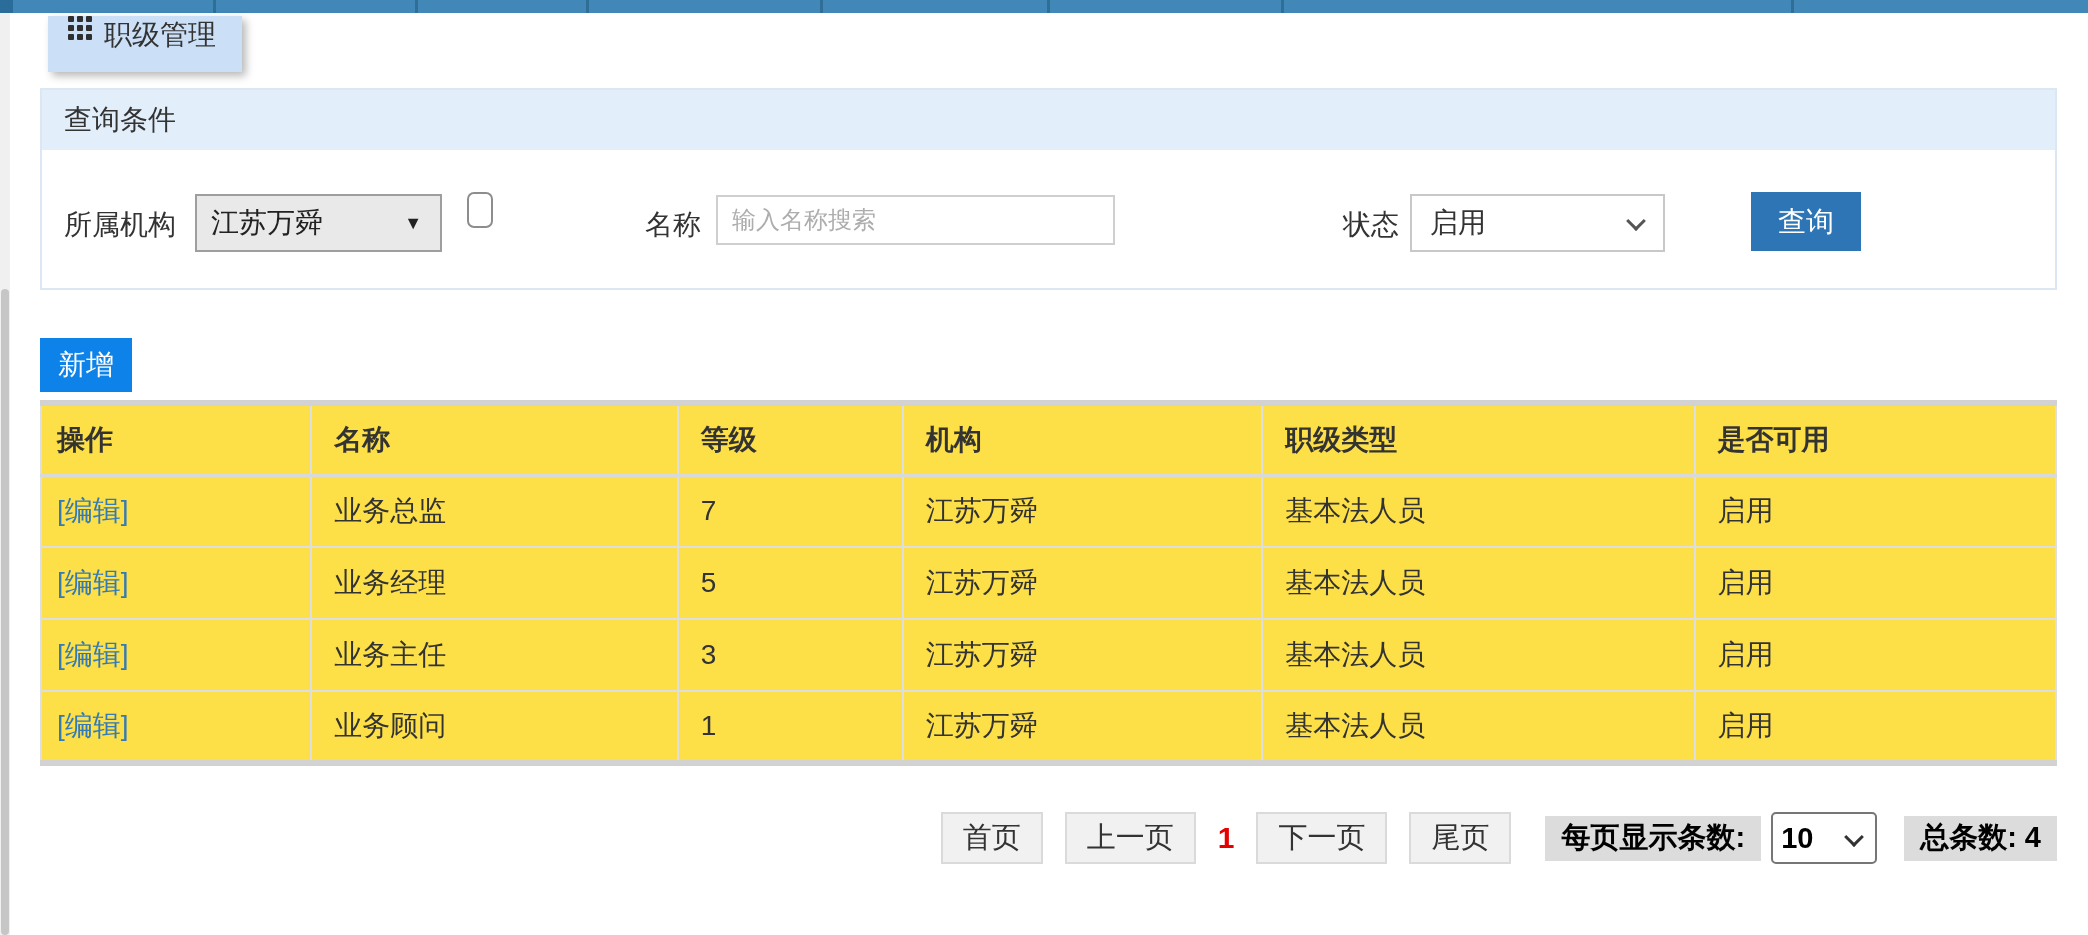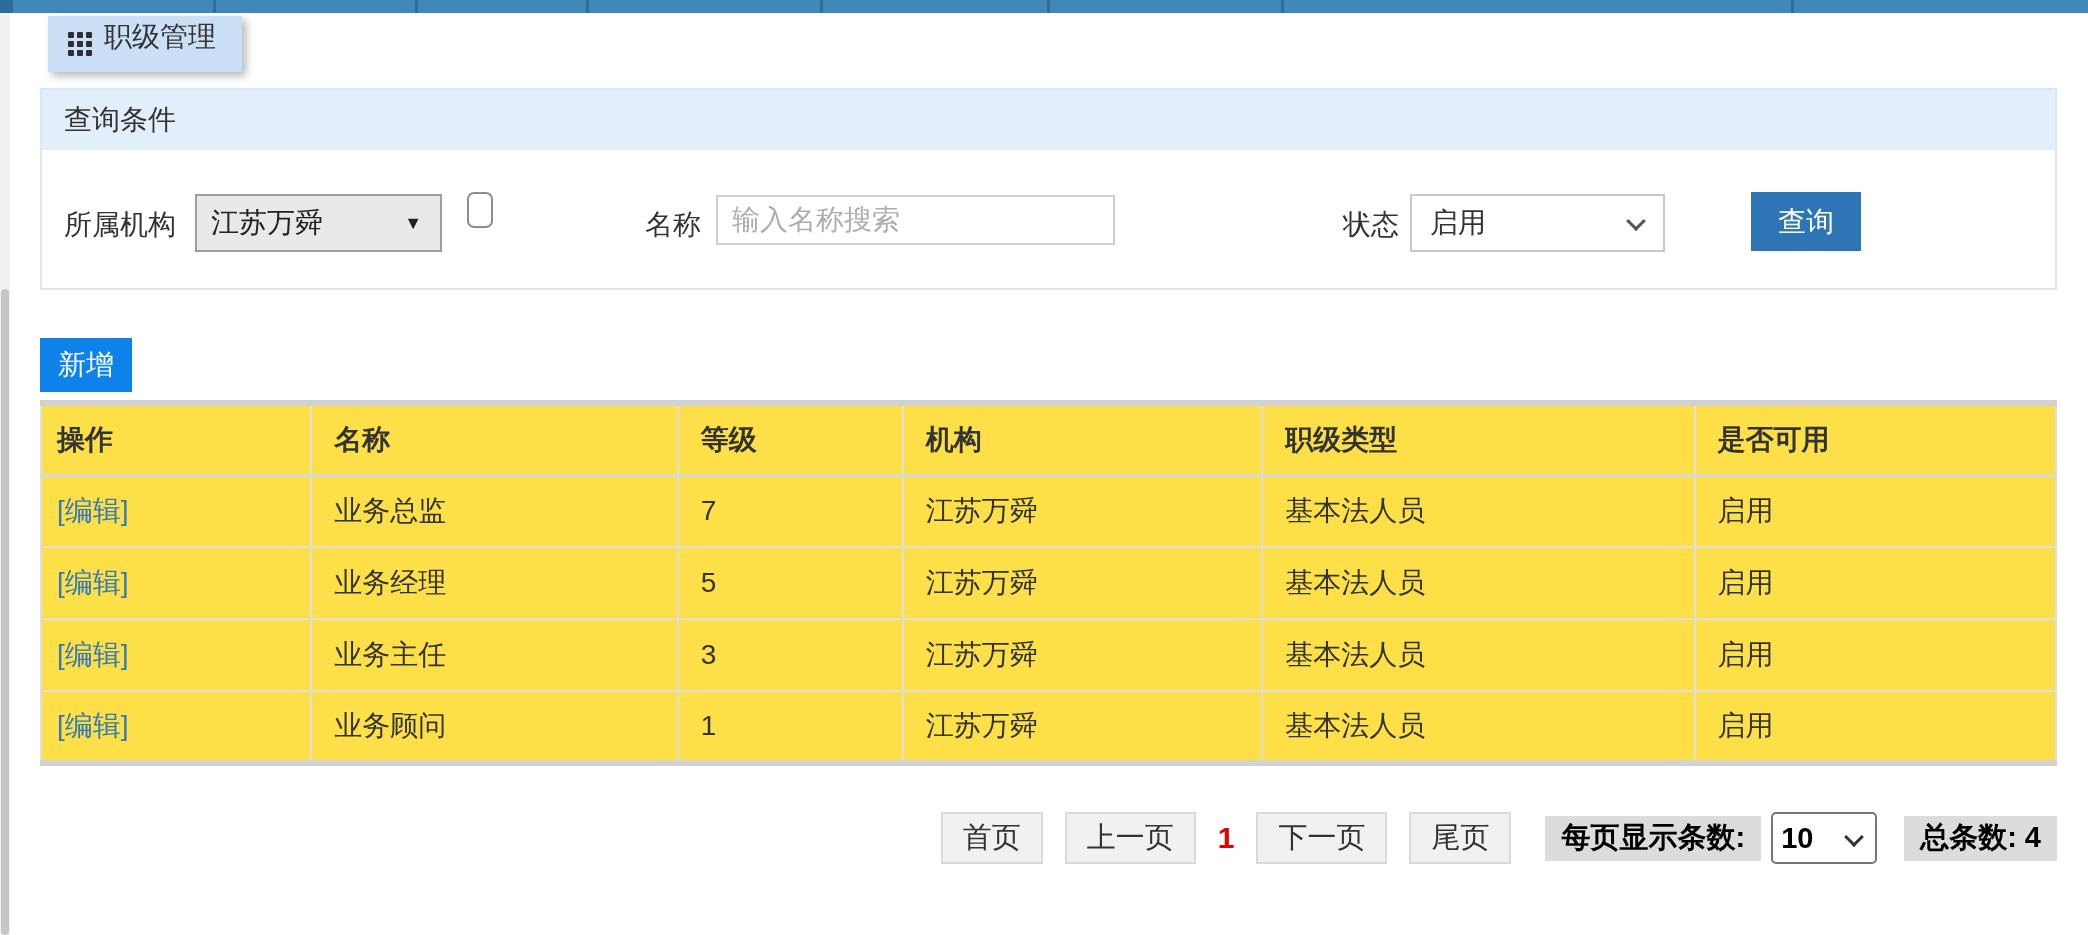--- a/index.html
+++ b/index.html
@@ -10,22 +10,22 @@
   }
   
   .topstrip { position:absolute; left:0; top:0; width:2088px; height:13px; background:#4187b7; }
   .topstrip .sep { position:absolute; top:0; width:3px; height:13px; background:#2f6f96; }
   .topstrip .corner { position:absolute; left:0; top:0; width:13px; height:13px; background:#2b6d9a; }
   
   .left-scroll-track { position:absolute; left:0; top:13px; width:10px; height:922px; background:#f0f0f0; }
   .left-scroll-thumb { position:absolute; left:1px; top:276px; width:8px; height:646px; background:#c6c6c6; border-radius:4px; }
   
   .tab {
-    position:absolute; left:48px; top:16px; height:56px; padding:0 26px 16px 20px;
-    background:#cbe0f7; display:flex; align-items:flex-end; gap:12px;
+    position:absolute; left:48px; top:16px; height:56px; padding:0 26px 5px 20px;
+    background:#cbe0f7; display:flex; align-items:flex-start; gap:12px;
     box-shadow:4px 4px 8px rgba(0,0,0,0.28); font-size:28px; color:#333;
   }
   .grid-icon { display:grid; grid-template-columns:repeat(3,6px); grid-template-rows:repeat(3,6px); gap:3px; }
   .grid-icon i { background:#2f2f2f; border-radius:1px; }
   
   .panel { position:absolute; left:40px; top:88px; width:2017px; height:202px; border:2px solid #dbe7f3; background:#fff; }
   .panel-band { height:60px; background:#e3eefb; display:flex; align-items:center; padding-left:22px; font-size:28px; color:#333; }
   .panel-body { position:relative; height:138px; background:#fff;padding-left:8px; }
   .fl { position:absolute; font-size:28px; color:#333; top:56px; }
   .dd-classic {
@@ -33,21 +33,21 @@
     background:#e9e9e9; border:2px solid #9e9e9e; display:flex; align-items:center;
     padding:0 14px; font-size:28px; color:#222; cursor:default;
   }
   .dd-classic .arrow { position:absolute; right:18px; font-size:18px; color:#222; }
   .chk {
     position:absolute; left:425px; top:42px; width:26px; height:36px;
     border:2px solid #8d8d8d; border-radius:7px; background:#fff;
   }
   .txt-input {
     position:absolute; left:674px; top:45px; width:399px; height:50px;
-    border:2px solid #cfcfcf; font-size:28px; padding:0 14px; color:#333;
+    border:2px solid #cfcfcf; font-size:24px; padding:0 14px; color:#333;
     font-family:"Liberation Sans","DejaVu Sans",sans-serif; outline:none; background:#fff;
   }
   .txt-input::placeholder { color:#adadad; }
   .dd-flat {
     position:absolute; left:1368px; top:44px; width:255px; height:58px;
     background:#fff; border:2px solid #c8c8c8; display:flex; align-items:center;
     padding:0 18px; font-size:28px; color:#333; cursor:default;
   }
   .chev { width:14px; height:14px; border-right:3px solid #555; border-bottom:3px solid #555; transform:rotate(45deg); position:absolute; right:20px; top:18px; }
   .btn-query {

